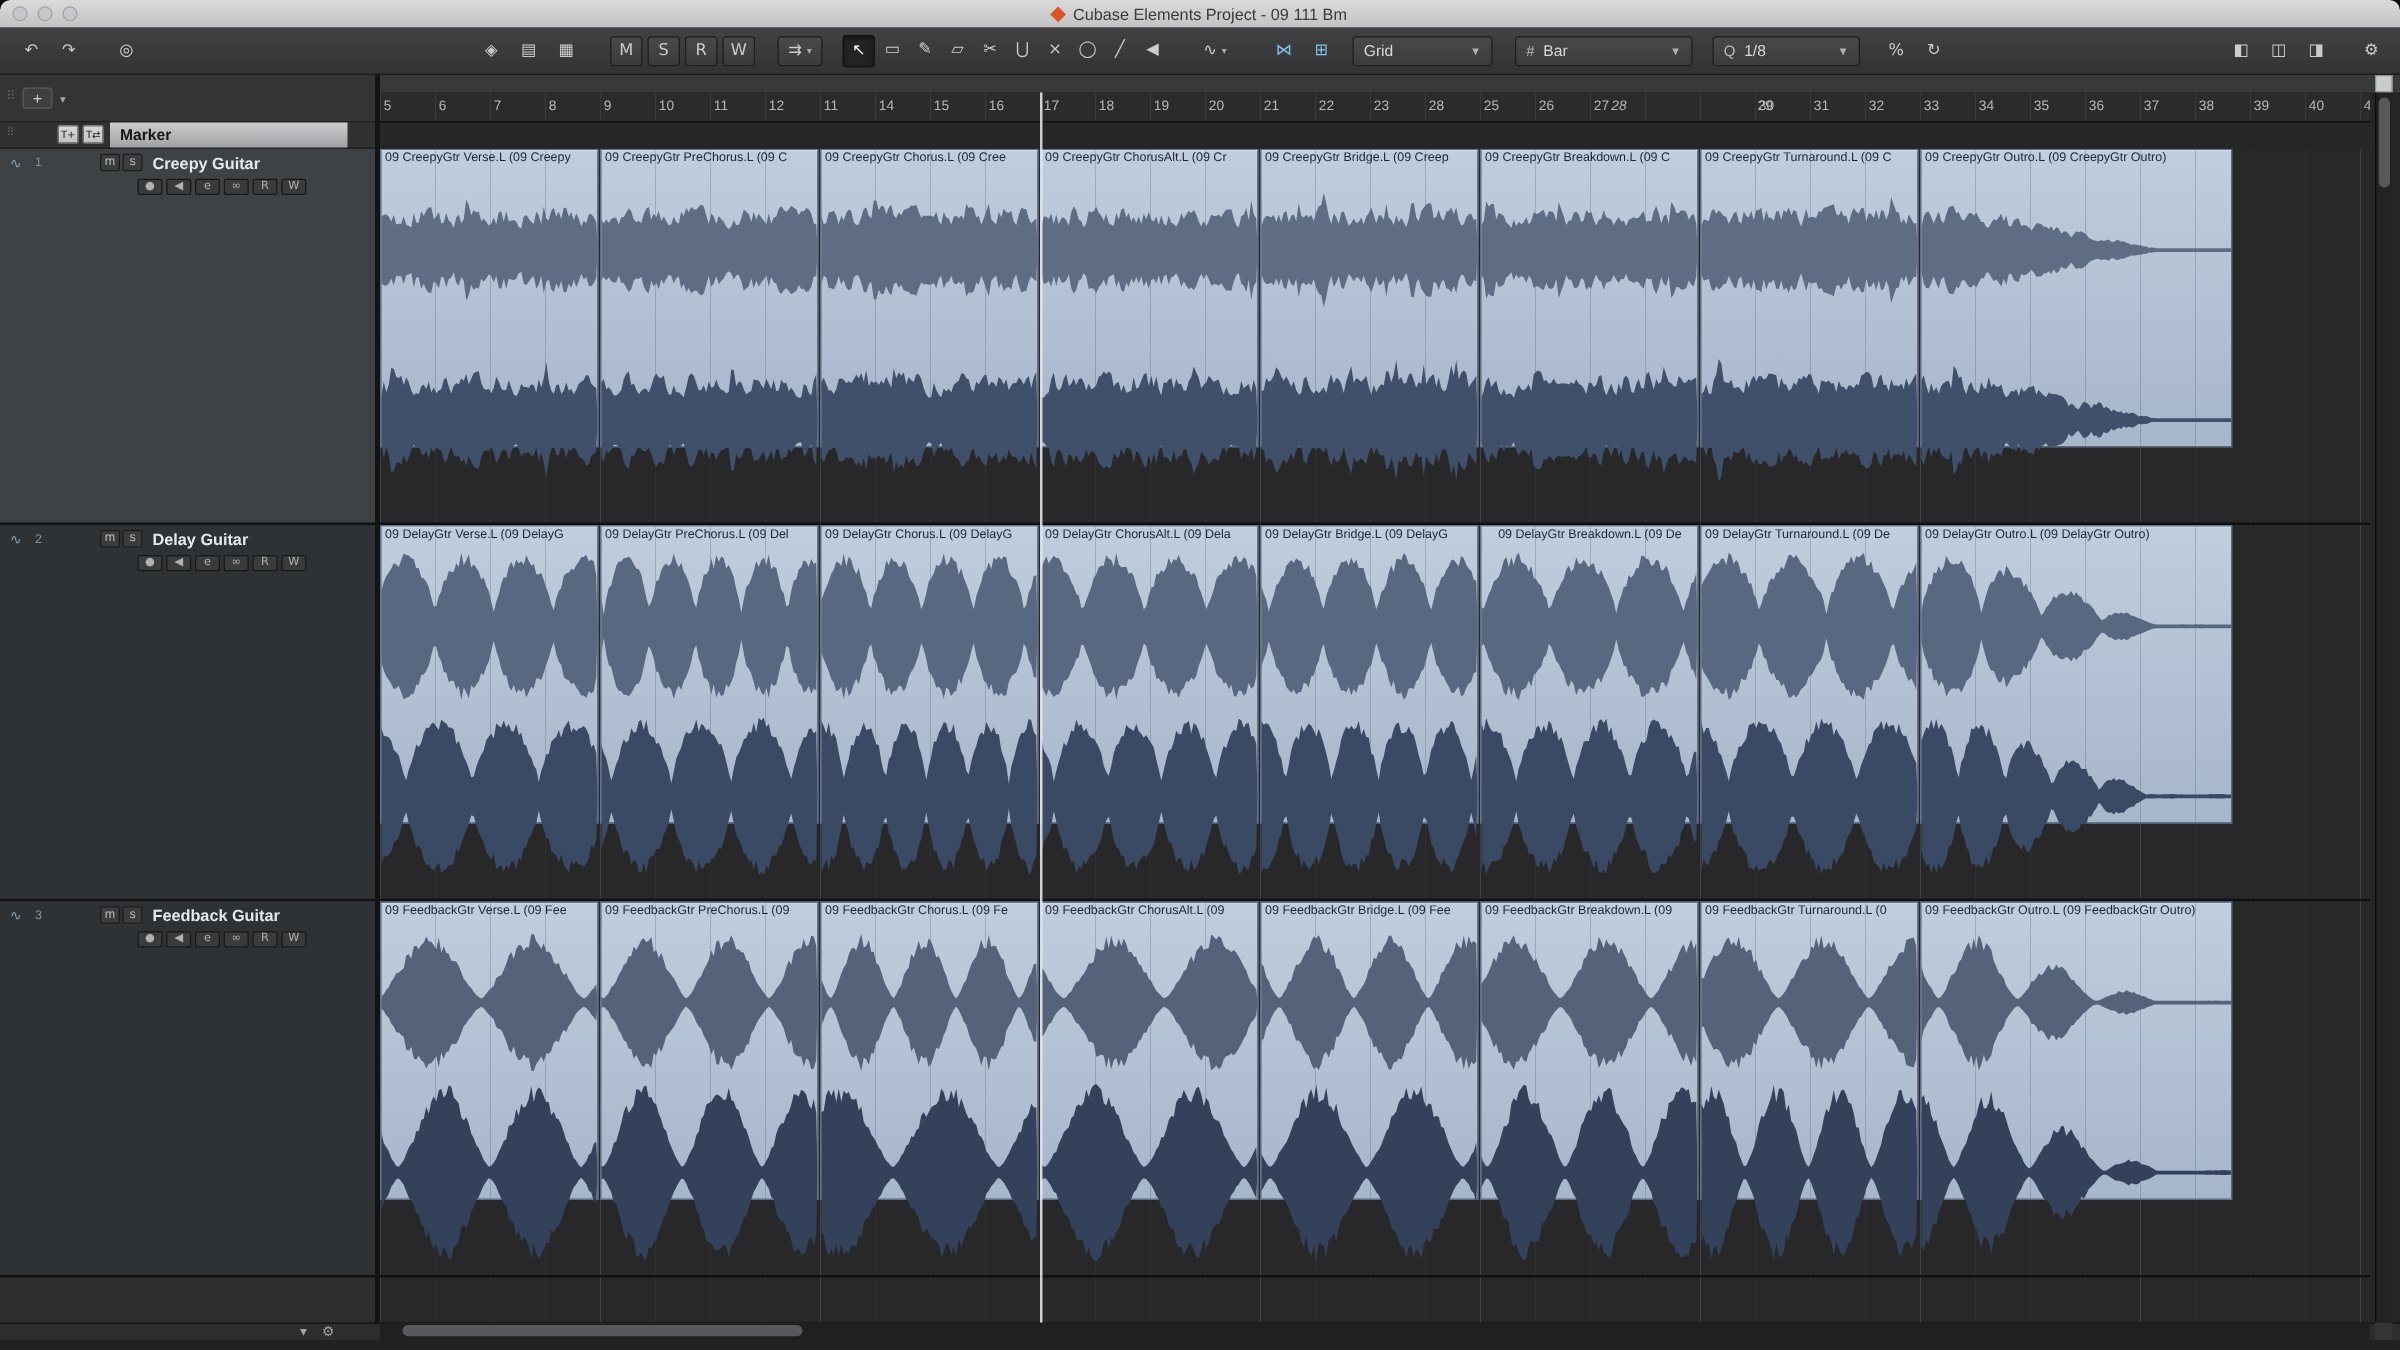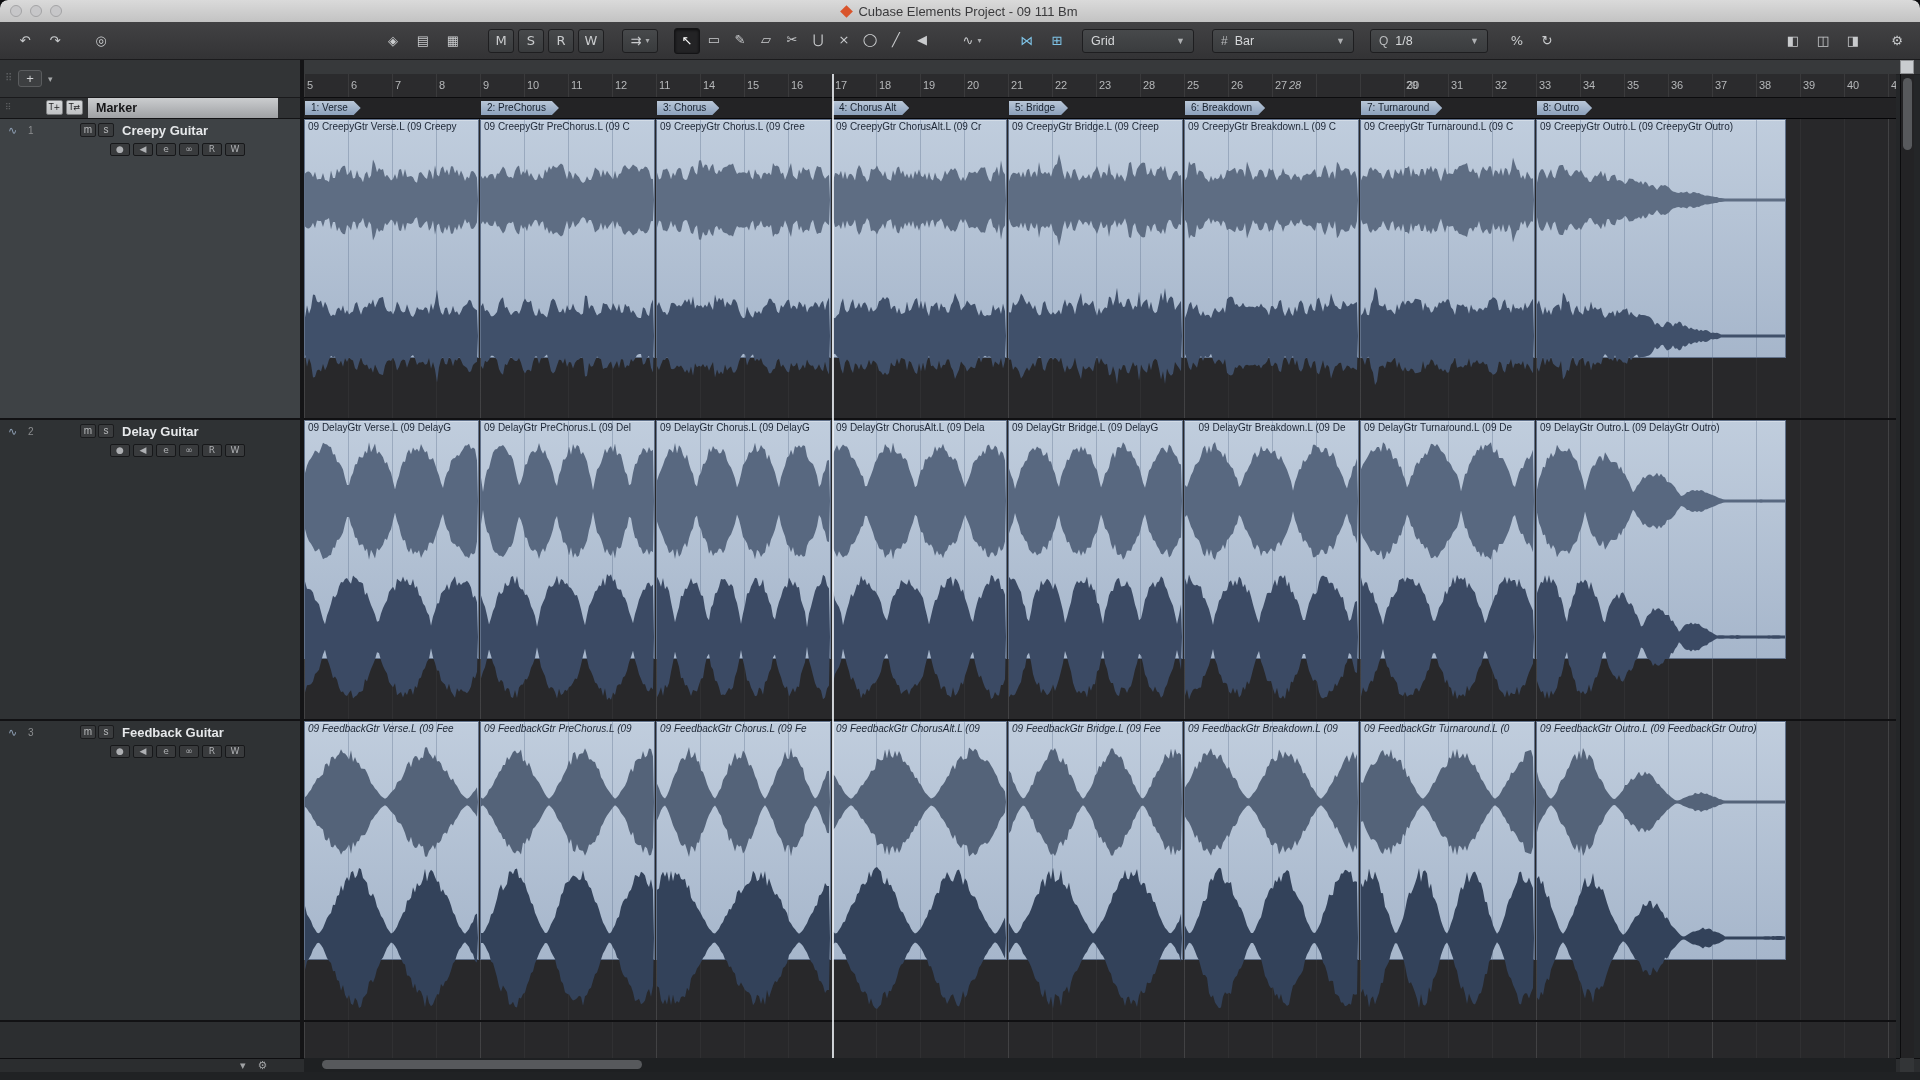--- a/index.html
+++ b/index.html
@@ -212,30 +212,20 @@
       <span class="rnum" style="left: 1235px;">33</span>
       <span class="rnum" style="left: 1279px;">34</span>
       <span class="rnum" style="left: 1323px;">35</span>
       <span class="rnum" style="left: 1367px;">36</span>
       <span class="rnum" style="left: 1411px;">37</span>
       <span class="rnum" style="left: 1455px;">38</span>
       <span class="rnum" style="left: 1499px;">39</span>
       <span class="rnum" style="left: 1543px;">40</span>
       <span class="rnum" style="left: 1587px;">41</span>
     </div>
-  <div class="markerlane" id="marker-lane">
-      <div class="marker-flag" style="left: 1px;">1: Verse</div>
-      <div class="marker-flag" style="left: 177px;">2: PreChorus</div>
-      <div class="marker-flag" style="left: 353px;">3: Chorus</div>
-      <div class="marker-flag" style="left: 529px;">4: Chorus Alt</div>
-      <div class="marker-flag" style="left: 705px;">5: Bridge</div>
-      <div class="marker-flag" style="left: 881px;">6: Breakdown</div>
-      <div class="marker-flag" style="left: 1057px;">7: Turnaround</div>
-      <div class="marker-flag" style="left: 1233px;">8: Outro</div>
-    </div>
 
   <div class="timeline" id="timeline">
       <div class="lane" style="top: 0px;">
         <div class="event" style="left: 0px; width: 175px;">
           <div class="evlabel">09 CreepyGtr Verse.L (09 Creepy</div>
           <svg width="173" height="297">
             <path d="M0 80 L0 53.4 L2 51.8 L4 51.5 L6 53.2 L8 57.2 L10 51.8 L12 59.5 L14 59.0 L16 59.0 L18 52.9 L20 59.9 L22 60.5 L24 61.9 L26 50.5 L28 58.0 L30 58.1 L32 48.8 L34 53.0 L36 48.2 L38 45.9 L40 45.8 L42 55.1 L44 53.2 L46 49.5 L48 58.6 L50 58.0 L52 50.3 L54 56.6 L56 58.0 L58 62.3 L60 53.9 L62 51.5 L64 58.5 L66 55.4 L68 39.6 L70 44.0 L72 52.2 L74 48.0 L76 50.0 L78 49.1 L80 57.0 L82 54.7 L84 57.5 L86 60.4 L88 59.0 L90 54.0 L92 59.4 L94 49.8 L96 49.0 L98 57.1 L100 49.1 L102 57.0 L104 56.4 L106 55.9 L108 57.3 L110 61.5 L112 62.7 L114 53.1 L116 52.0 L118 54.7 L120 57.5 L122 59.0 L124 49.2 L126 52.3 L128 59.4 L130 45.2 L132 54.7 L134 56.4 L136 48.6 L138 46.2 L140 53.2 L142 49.2 L144 55.4 L146 46.2 L148 46.4 L150 53.3 L152 49.6 L154 56.2 L156 50.5 L158 55.0 L160 61.1 L162 56.5 L164 58.5 L166 51.5 L168 51.1 L170 53.5 L172 57.7 L173 80 L172 102.3 L170 106.5 L168 108.9 L166 108.5 L164 101.5 L162 103.5 L160 98.9 L158 105.0 L156 109.5 L154 103.8 L152 110.4 L150 106.7 L148 113.6 L146 113.8 L144 104.6 L142 110.8 L140 106.8 L138 113.8 L136 111.4 L134 103.6 L132 105.3 L130 114.8 L128 100.6 L126 107.7 L124 110.8 L122 101.0 L120 102.5 L118 105.3 L116 108.0 L114 106.9 L112 97.3 L110 98.5 L108 102.7 L106 104.1 L104 103.6 L102 103.0 L100 110.9 L98 102.9 L96 111.0 L94 110.2 L92 100.6 L90 106.0 L88 101.0 L86 99.6 L84 102.5 L82 105.3 L80 103.0 L78 110.9 L76 110.0 L74 112.0 L72 107.8 L70 116.0 L68 120.4 L66 104.6 L64 101.5 L62 108.5 L60 106.1 L58 97.7 L56 102.0 L54 103.4 L52 109.7 L50 102.0 L48 101.4 L46 110.5 L44 106.8 L42 104.9 L40 114.2 L38 114.1 L36 111.8 L34 107.0 L32 111.2 L30 101.9 L28 102.0 L26 109.5 L24 98.1 L22 99.5 L20 100.1 L18 107.1 L16 101.0 L14 101.0 L12 100.5 L10 108.2 L8 102.8 L6 106.8 L4 108.5 L2 108.2 L0 106.6 Z" fill="#5e6d83"></path>
             <path d="M0 216 L0 197.6 L2 185.2 L4 193.7 L6 188.0 L8 174.4 L10 175.0 L12 181.5 L14 182.4 L16 180.5 L18 188.1 L20 181.7 L22 185.8 L24 192.2 L26 196.2 L28 194.4 L30 195.4 L32 189.1 L34 187.6 L36 191.3 L38 185.2 L40 193.7 L42 190.0 L44 194.5 L46 192.4 L48 191.4 L50 183.8 L52 182.0 L54 189.1 L56 194.7 L58 188.5 L60 186.4 L62 187.6 L64 182.5 L66 184.6 L68 179.2 L70 187.4 L72 182.9 L74 178.4 L76 177.6 L78 177.0 L80 186.4 L82 190.8 L84 191.8 L86 190.9 L88 194.6 L90 190.1 L92 181.4 L94 185.1 L96 190.7 L98 192.4 L100 191.7 L102 184.2 L104 190.2 L106 195.5 L108 196.9 L110 193.5 L112 186.9 L114 189.6 L116 189.5 L118 190.3 L120 187.3 L122 188.1 L124 193.9 L126 183.2 L128 189.9 L130 182.5 L132 169.6 L134 184.7 L136 192.5 L138 195.0 L140 188.0 L142 187.6 L144 195.0 L146 192.5 L148 185.7 L150 192.5 L152 191.2 L154 195.3 L156 191.8 L158 186.9 L160 185.4 L162 184.0 L164 179.8 L166 180.7 L168 187.0 L170 189.0 L172 190.3 L173 216 L172 241.7 L170 243.0 L168 245.0 L166 251.3 L164 252.2 L162 248.0 L160 246.6 L158 245.1 L156 240.2 L154 236.7 L152 240.8 L150 239.5 L148 246.3 L146 239.5 L144 237.0 L142 244.4 L140 244.0 L138 237.0 L136 239.5 L134 247.3 L132 262.4 L130 249.5 L128 242.1 L126 248.8 L124 238.1 L122 243.9 L120 244.7 L118 241.7 L116 242.5 L114 242.4 L112 245.1 L110 238.5 L108 235.1 L106 236.5 L104 241.8 L102 247.8 L100 240.3 L98 239.6 L96 241.3 L94 246.9 L92 250.6 L90 241.9 L88 237.4 L86 241.1 L84 240.2 L82 241.2 L80 245.6 L78 255.0 L76 254.4 L74 253.6 L72 249.1 L70 244.6 L68 252.8 L66 247.4 L64 249.5 L62 244.4 L60 245.6 L58 243.5 L56 237.3 L54 242.9 L52 250.0 L50 248.2 L48 240.6 L46 239.6 L44 237.5 L42 242.0 L40 238.3 L38 246.8 L36 240.7 L34 244.4 L32 242.9 L30 236.6 L28 237.6 L26 235.8 L24 239.8 L22 246.2 L20 250.3 L18 243.9 L16 251.5 L14 249.6 L12 250.5 L10 257.0 L8 257.6 L6 244.0 L4 238.3 L2 246.8 L0 234.4 Z" fill="#40506a"></path>
           </svg>
         </div>
@@ -340,21 +330,21 @@
           </svg>
         </div>
         <div class="event" style="left: 1232px; width: 250px;">
           <div class="evlabel">09 DelayGtr Outro.L (09 DelayGtr Outro)</div>
           <svg width="248" height="297">
             <path d="M0 80 L0 68.5 L2 58.0 L4 53.2 L6 45.8 L8 46.6 L10 36.5 L12 37.7 L14 31.8 L16 36.1 L18 32.4 L20 23.8 L22 27.6 L24 30.1 L26 30.5 L28 29.8 L30 30.6 L32 27.1 L34 30.9 L36 36.1 L38 38.1 L40 40.0 L42 47.9 L44 52.5 L46 59.4 L48 69.6 L50 61.7 L52 54.5 L54 48.1 L56 44.5 L58 44.4 L60 39.3 L62 35.2 L64 35.5 L66 40.4 L68 31.3 L70 34.4 L72 38.3 L74 41.3 L76 40.9 L78 41.0 L80 41.8 L82 48.5 L84 45.6 L86 52.1 L88 53.0 L90 57.7 L92 61.1 L94 66.4 L96 71.3 L98 69.0 L100 64.8 L102 62.9 L104 59.7 L106 55.8 L108 57.6 L110 54.7 L112 53.6 L114 53.8 L116 55.7 L118 54.3 L120 51.8 L122 55.5 L124 52.8 L126 55.5 L128 56.6 L130 61.0 L132 61.3 L134 61.9 L136 63.9 L138 66.3 L140 70.0 L142 72.2 L144 74.9 L146 74.6 L148 73.2 L150 71.0 L152 71.1 L154 69.5 L156 69.1 L158 70.0 L160 68.9 L162 70.0 L164 69.0 L166 69.7 L168 71.6 L170 71.8 L172 72.8 L174 73.6 L176 74.2 L178 75.1 L180 76.0 L182 76.9 L184 77.6 L186 78.2 L188 78.5 L190 78.5 L192 78.5 L194 78.5 L196 78.5 L198 78.5 L200 78.5 L202 78.5 L204 78.5 L206 78.5 L208 78.4 L210 78.4 L212 78.5 L214 78.5 L216 78.5 L218 78.5 L220 78.4 L222 78.5 L224 78.3 L226 78.5 L228 78.5 L230 78.5 L232 78.5 L234 78.5 L236 78.5 L238 78.5 L240 78.5 L242 78.5 L244 78.5 L246 78.5 L248 78.5 L248 80 L248 81.5 L246 81.5 L244 81.5 L242 81.5 L240 81.5 L238 81.5 L236 81.5 L234 81.5 L232 81.5 L230 81.5 L228 81.5 L226 81.5 L224 81.7 L222 81.5 L220 81.6 L218 81.5 L216 81.5 L214 81.5 L212 81.5 L210 81.6 L208 81.6 L206 81.5 L204 81.5 L202 81.5 L200 81.5 L198 81.5 L196 81.5 L194 81.5 L192 81.5 L190 81.5 L188 81.5 L186 81.8 L184 82.4 L182 83.1 L180 84.0 L178 84.9 L176 85.8 L174 86.4 L172 87.2 L170 88.2 L168 88.4 L166 90.3 L164 91.0 L162 90.0 L160 91.1 L158 90.0 L156 90.9 L154 90.5 L152 88.9 L150 89.0 L148 86.8 L146 85.4 L144 85.1 L142 87.8 L140 90.0 L138 93.7 L136 96.1 L134 98.1 L132 98.7 L130 99.0 L128 103.4 L126 104.5 L124 107.2 L122 104.5 L120 108.2 L118 105.7 L116 104.3 L114 106.2 L112 106.4 L110 105.3 L108 102.4 L106 104.2 L104 100.3 L102 97.1 L100 95.2 L98 91.0 L96 88.7 L94 93.6 L92 98.9 L90 102.3 L88 107.0 L86 107.9 L84 114.4 L82 111.5 L80 118.2 L78 119.0 L76 119.1 L74 118.7 L72 121.7 L70 125.6 L68 128.7 L66 119.6 L64 124.5 L62 124.8 L60 120.7 L58 115.6 L56 115.5 L54 111.9 L52 105.5 L50 98.3 L48 90.4 L46 100.6 L44 107.5 L42 112.1 L40 120.0 L38 121.9 L36 123.9 L34 129.1 L32 132.9 L30 129.4 L28 130.2 L26 129.5 L24 129.9 L22 132.4 L20 136.2 L18 127.6 L16 123.9 L14 128.2 L12 122.3 L10 123.5 L8 113.4 L6 114.2 L4 106.8 L2 102.0 L0 91.5 Z" fill="#586880"></path>
             <path d="M0 216 L0 172.1 L2 166.0 L4 160.7 L6 161.9 L8 154.3 L10 161.9 L12 154.1 L14 162.6 L16 158.0 L18 161.6 L20 165.5 L22 176.0 L24 176.4 L26 184.3 L28 195.0 L30 201.0 L32 188.6 L34 184.7 L36 175.4 L38 172.4 L40 161.6 L42 162.5 L44 159.6 L46 162.1 L48 158.6 L50 160.7 L52 168.6 L54 161.1 L56 168.5 L58 175.2 L60 175.9 L62 182.7 L64 190.7 L66 199.2 L68 201.4 L70 192.2 L72 185.5 L74 181.7 L76 178.1 L78 176.8 L80 172.9 L82 177.9 L84 172.2 L86 171.3 L88 174.9 L90 180.4 L92 183.5 L94 182.0 L96 185.3 L98 192.2 L100 194.1 L102 199.2 L104 205.6 L106 204.6 L108 199.9 L110 195.3 L112 193.6 L114 191.9 L116 187.0 L118 189.7 L120 187.7 L122 187.3 L124 189.2 L126 189.7 L128 194.0 L130 194.1 L132 193.9 L134 200.1 L136 199.6 L138 203.9 L140 206.4 L142 210.8 L144 209.1 L146 206.1 L148 203.8 L150 202.9 L152 203.3 L154 201.4 L156 203.6 L158 202.2 L160 203.0 L162 202.8 L164 205.3 L166 206.7 L168 207.6 L170 207.7 L172 210.3 L174 211.1 L176 212.3 L178 213.5 L180 214.5 L182 214.3 L184 214.2 L186 214.3 L188 214.4 L190 214.5 L192 214.5 L194 214.3 L196 214.3 L198 214.4 L200 214.1 L202 214.2 L204 214.4 L206 214.5 L208 214.4 L210 214.5 L212 214.5 L214 214.5 L216 214.5 L218 214.5 L220 214.5 L222 214.5 L224 214.5 L226 214.5 L228 214.5 L230 214.4 L232 214.2 L234 214.4 L236 214.2 L238 214.3 L240 214.2 L242 214.2 L244 214.5 L246 214.5 L248 214.5 L248 216 L248 217.5 L246 217.5 L244 217.5 L242 217.8 L240 217.8 L238 217.7 L236 217.8 L234 217.6 L232 217.8 L230 217.6 L228 217.5 L226 217.5 L224 217.5 L222 217.5 L220 217.5 L218 217.5 L216 217.5 L214 217.5 L212 217.5 L210 217.5 L208 217.6 L206 217.5 L204 217.6 L202 217.8 L200 217.9 L198 217.6 L196 217.7 L194 217.7 L192 217.5 L190 217.5 L188 217.6 L186 217.7 L184 217.8 L182 217.7 L180 217.5 L178 218.5 L176 219.7 L174 220.9 L172 221.7 L170 224.3 L168 224.4 L166 225.3 L164 226.7 L162 229.2 L160 229.0 L158 229.8 L156 228.4 L154 230.6 L152 228.7 L150 229.1 L148 228.2 L146 225.9 L144 222.9 L142 221.2 L140 225.6 L138 228.1 L136 232.4 L134 231.9 L132 238.1 L130 237.9 L128 238.0 L126 242.3 L124 242.8 L122 244.7 L120 244.3 L118 242.3 L116 245.0 L114 240.1 L112 238.4 L110 236.7 L108 232.1 L106 227.4 L104 226.4 L102 232.8 L100 237.9 L98 239.8 L96 246.7 L94 250.0 L92 248.5 L90 251.6 L88 257.1 L86 260.7 L84 259.8 L82 254.1 L80 259.1 L78 255.2 L76 253.9 L74 250.3 L72 246.5 L70 239.8 L68 230.6 L66 232.8 L64 241.3 L62 249.3 L60 256.1 L58 256.8 L56 263.5 L54 270.9 L52 263.4 L50 271.3 L48 273.4 L46 269.9 L44 272.4 L42 269.5 L40 270.4 L38 259.6 L36 256.6 L34 247.3 L32 243.4 L30 231.0 L28 237.0 L26 247.7 L24 255.6 L22 256.0 L20 266.5 L18 270.4 L16 274.0 L14 269.4 L12 277.9 L10 270.1 L8 277.7 L6 270.1 L4 271.3 L2 266.0 L0 259.9 Z" fill="#3b4a64"></path>
           </svg>
         </div>
       </div>
-      <div class="lane" style="top: 602px; font-style: italic;">
+      <div class="lane" style="top: 602px;">
         <div class="event" style="left: 0px; width: 175px;">
           <div class="evlabel">09 FeedbackGtr Verse.L (09 Fee</div>
           <svg width="173" height="297">
             <path d="M0 80 L0 75.2 L2 73.3 L4 69.9 L6 67.8 L8 63.2 L10 60.8 L12 56.3 L14 56.1 L16 54.1 L18 52.5 L20 42.4 L22 41.3 L24 44.7 L26 35.2 L28 34.5 L30 37.4 L32 33.9 L34 32.2 L36 27.2 L38 31.1 L40 31.4 L42 34.0 L44 37.4 L46 28.2 L48 40.1 L50 35.0 L52 40.4 L54 40.9 L56 46.6 L58 46.8 L60 47.1 L62 50.7 L64 55.6 L66 61.2 L68 63.3 L70 66.6 L72 68.4 L74 71.6 L76 74.0 L78 75.5 L80 76.7 L82 75.5 L84 72.9 L86 70.4 L88 68.6 L90 66.5 L92 60.4 L94 59.0 L96 58.2 L98 54.0 L100 49.1 L102 42.5 L104 39.6 L106 45.2 L108 37.0 L110 33.9 L112 34.4 L114 38.7 L116 35.6 L118 36.1 L120 25.6 L122 25.2 L124 30.9 L126 33.6 L128 37.1 L130 32.6 L132 39.5 L134 39.1 L136 41.4 L138 47.8 L140 49.5 L142 48.3 L144 54.5 L146 58.2 L148 56.4 L150 61.5 L152 64.1 L154 67.8 L156 71.5 L158 73.6 L160 75.3 L162 76.7 L164 75.7 L166 73.6 L168 70.5 L170 68.5 L172 65.3 L173 80 L172 94.7 L170 91.5 L168 89.5 L166 86.4 L164 84.3 L162 83.3 L160 84.7 L158 86.4 L156 88.5 L154 92.2 L152 95.9 L150 98.5 L148 103.6 L146 101.8 L144 105.5 L142 111.7 L140 110.5 L138 112.2 L136 118.6 L134 120.9 L132 120.5 L130 127.4 L128 122.9 L126 126.4 L124 129.1 L122 134.8 L120 134.4 L118 123.9 L116 124.4 L114 121.3 L112 125.6 L110 126.1 L108 123.0 L106 114.8 L104 120.4 L102 117.5 L100 110.9 L98 106.0 L96 101.8 L94 101.0 L92 99.6 L90 93.5 L88 91.4 L86 89.6 L84 87.1 L82 84.5 L80 83.3 L78 84.5 L76 86.0 L74 88.4 L72 91.6 L70 93.4 L68 96.7 L66 98.8 L64 104.4 L62 109.3 L60 112.9 L58 113.2 L56 113.4 L54 119.1 L52 119.6 L50 125.0 L48 119.9 L46 131.8 L44 122.6 L42 126.0 L40 128.6 L38 128.9 L36 132.8 L34 127.8 L32 126.1 L30 122.6 L28 125.5 L26 124.8 L24 115.3 L22 118.7 L20 117.6 L18 107.5 L16 105.9 L14 103.9 L12 103.7 L10 99.2 L8 96.8 L6 92.2 L4 90.1 L2 86.7 L0 84.8 Z" fill="#546379"></path>
             <path d="M0 216 L0 183.9 L2 192.6 L4 195.5 L6 198.9 L8 204.6 L10 207.4 L12 210.7 L14 211.3 L16 209.0 L18 206.1 L20 201.0 L22 196.1 L24 193.0 L26 191.1 L28 182.8 L30 182.9 L32 174.0 L34 172.9 L36 163.3 L38 168.9 L40 159.3 L42 154.9 L44 159.1 L46 150.3 L48 149.0 L50 156.2 L52 153.4 L54 146.1 L56 147.3 L58 156.0 L60 158.2 L62 160.8 L64 172.0 L66 174.3 L68 171.5 L70 176.8 L72 184.7 L74 188.4 L76 193.9 L78 196.5 L80 201.2 L82 205.9 L84 208.8 L86 211.4 L88 210.5 L90 208.1 L92 204.7 L94 199.5 L96 195.5 L98 190.8 L100 189.4 L102 178.6 L104 178.2 L106 175.7 L108 165.2 L110 170.5 L112 160.9 L114 164.3 L116 162.5 L118 157.1 L120 146.7 L122 159.5 L124 150.9 L126 147.7 L128 149.7 L130 155.0 L132 159.8 L134 159.5 L136 170.1 L138 167.3 L140 172.5 L142 173.6 L144 177.7 L146 183.6 L148 190.4 L150 193.0 L152 199.4 L154 204.3 L156 206.6 L158 210.0 L160 211.8 L162 209.5 L164 207.0 L166 201.9 L168 200.0 L170 193.0 L172 191.4 L173 216 L172 240.6 L170 239.0 L168 232.0 L166 230.1 L164 225.0 L162 222.5 L160 220.2 L158 222.0 L156 225.4 L154 227.7 L152 232.6 L150 239.0 L148 241.6 L146 248.4 L144 254.3 L142 258.4 L140 259.5 L138 264.7 L136 261.9 L134 272.5 L132 272.2 L130 277.0 L128 282.3 L126 284.3 L124 281.1 L122 272.5 L120 285.3 L118 274.9 L116 269.5 L114 267.7 L112 271.1 L110 261.5 L108 266.8 L106 256.3 L104 253.8 L102 253.4 L100 242.6 L98 241.2 L96 236.5 L94 232.5 L92 227.3 L90 223.9 L88 221.5 L86 220.6 L84 223.2 L82 226.1 L80 230.8 L78 235.5 L76 238.1 L74 243.6 L72 247.3 L70 255.2 L68 260.5 L66 257.7 L64 260.0 L62 271.2 L60 273.8 L58 276.0 L56 284.7 L54 285.9 L52 278.6 L50 275.8 L48 283.0 L46 281.7 L44 272.9 L42 277.1 L40 272.7 L38 263.1 L36 268.7 L34 259.1 L32 258.0 L30 249.1 L28 249.2 L26 240.9 L24 239.0 L22 235.9 L20 231.0 L18 225.9 L16 223.0 L14 220.7 L12 221.3 L10 224.6 L8 227.4 L6 233.1 L4 236.5 L2 239.4 L0 248.1 Z" fill="#33425a"></path>
           </svg>
         </div>
         <div class="event" style="left: 176px; width: 175px;">
           <div class="evlabel">09 FeedbackGtr PreChorus.L (09</div>
           <svg width="173" height="297">

